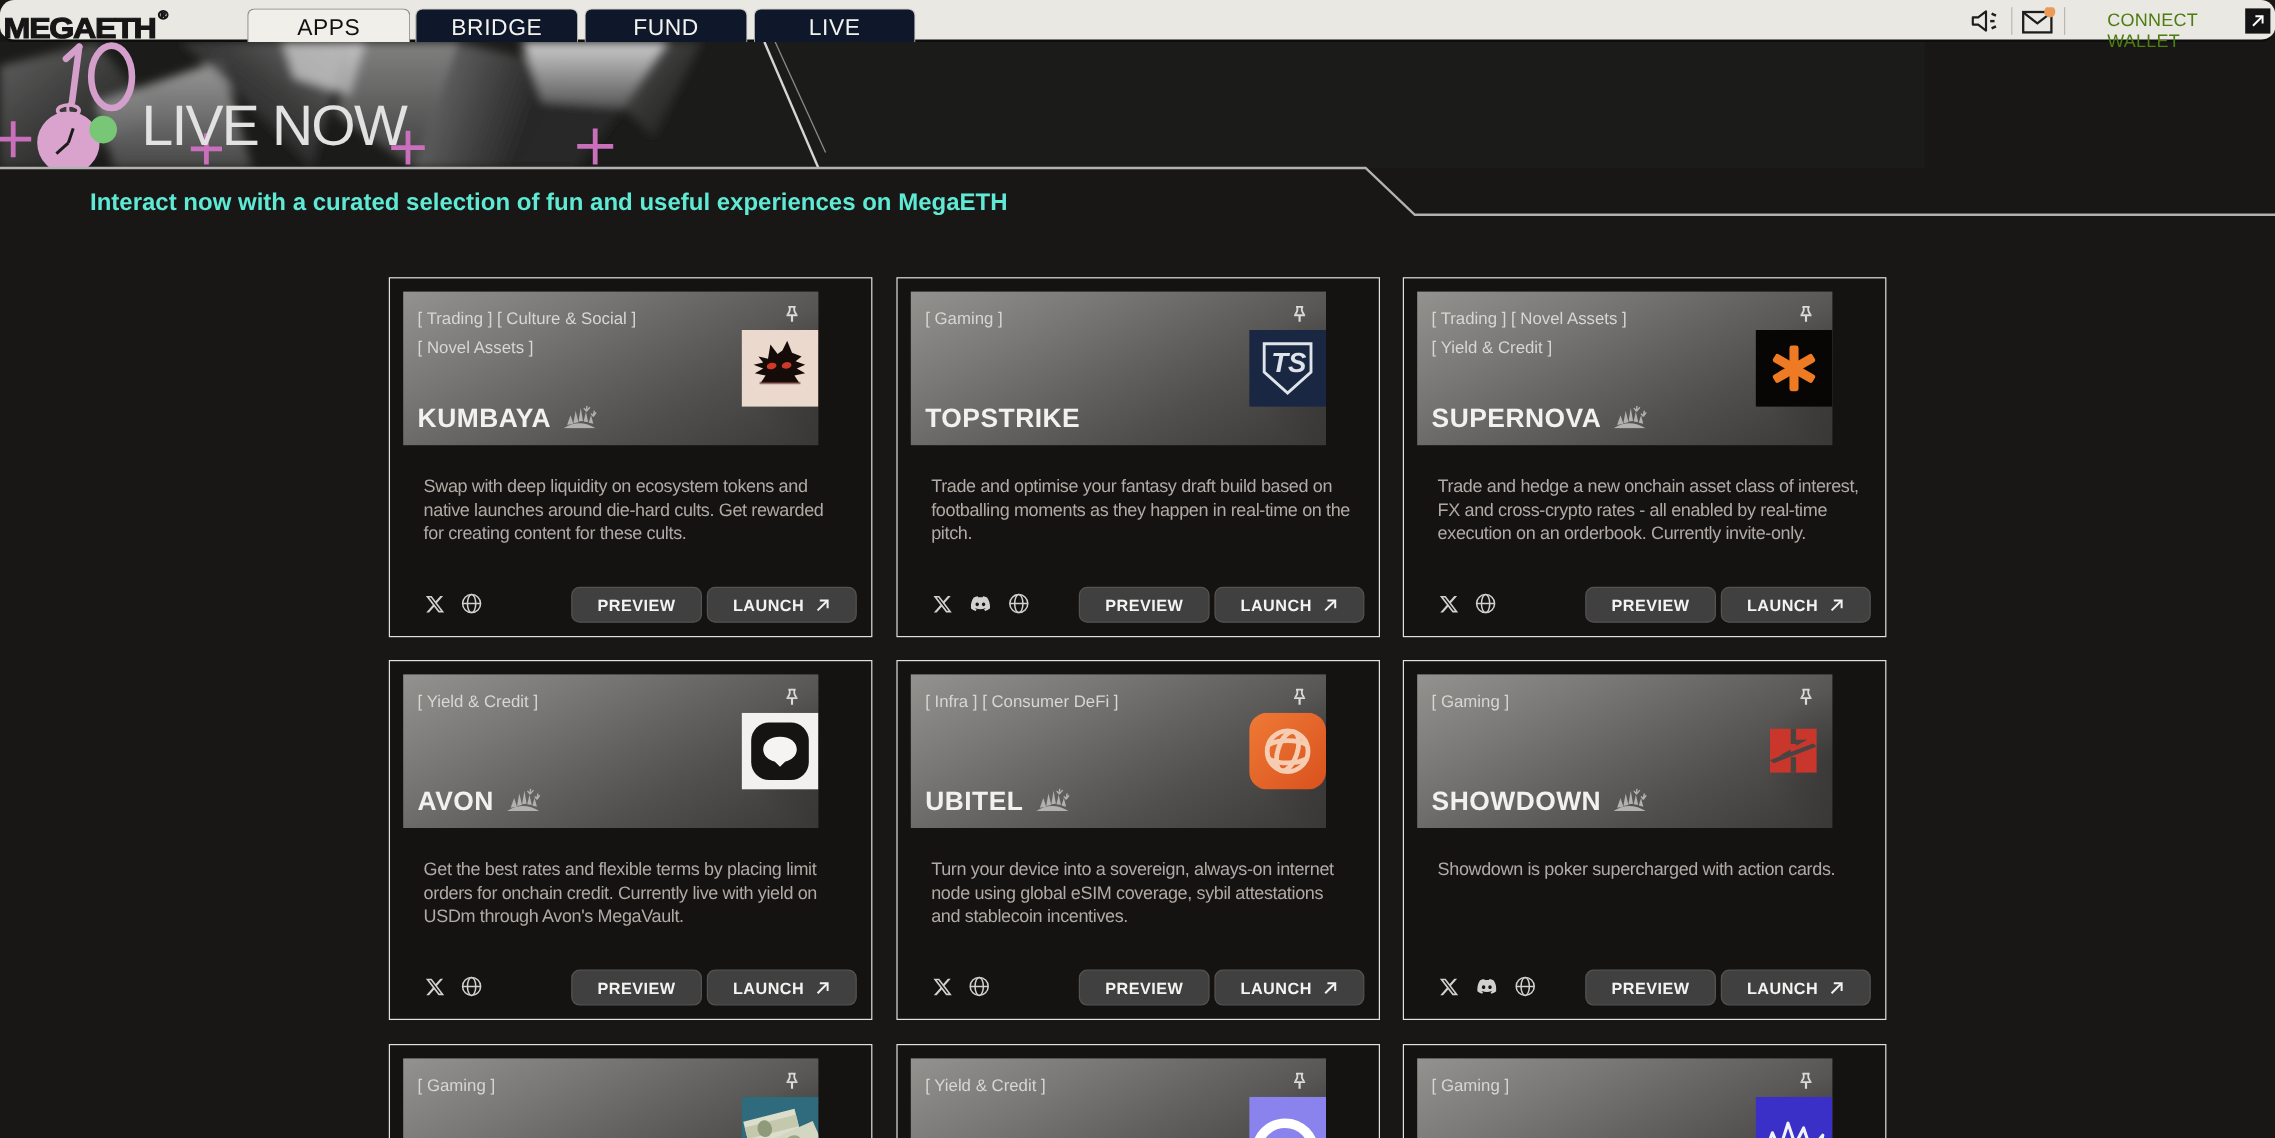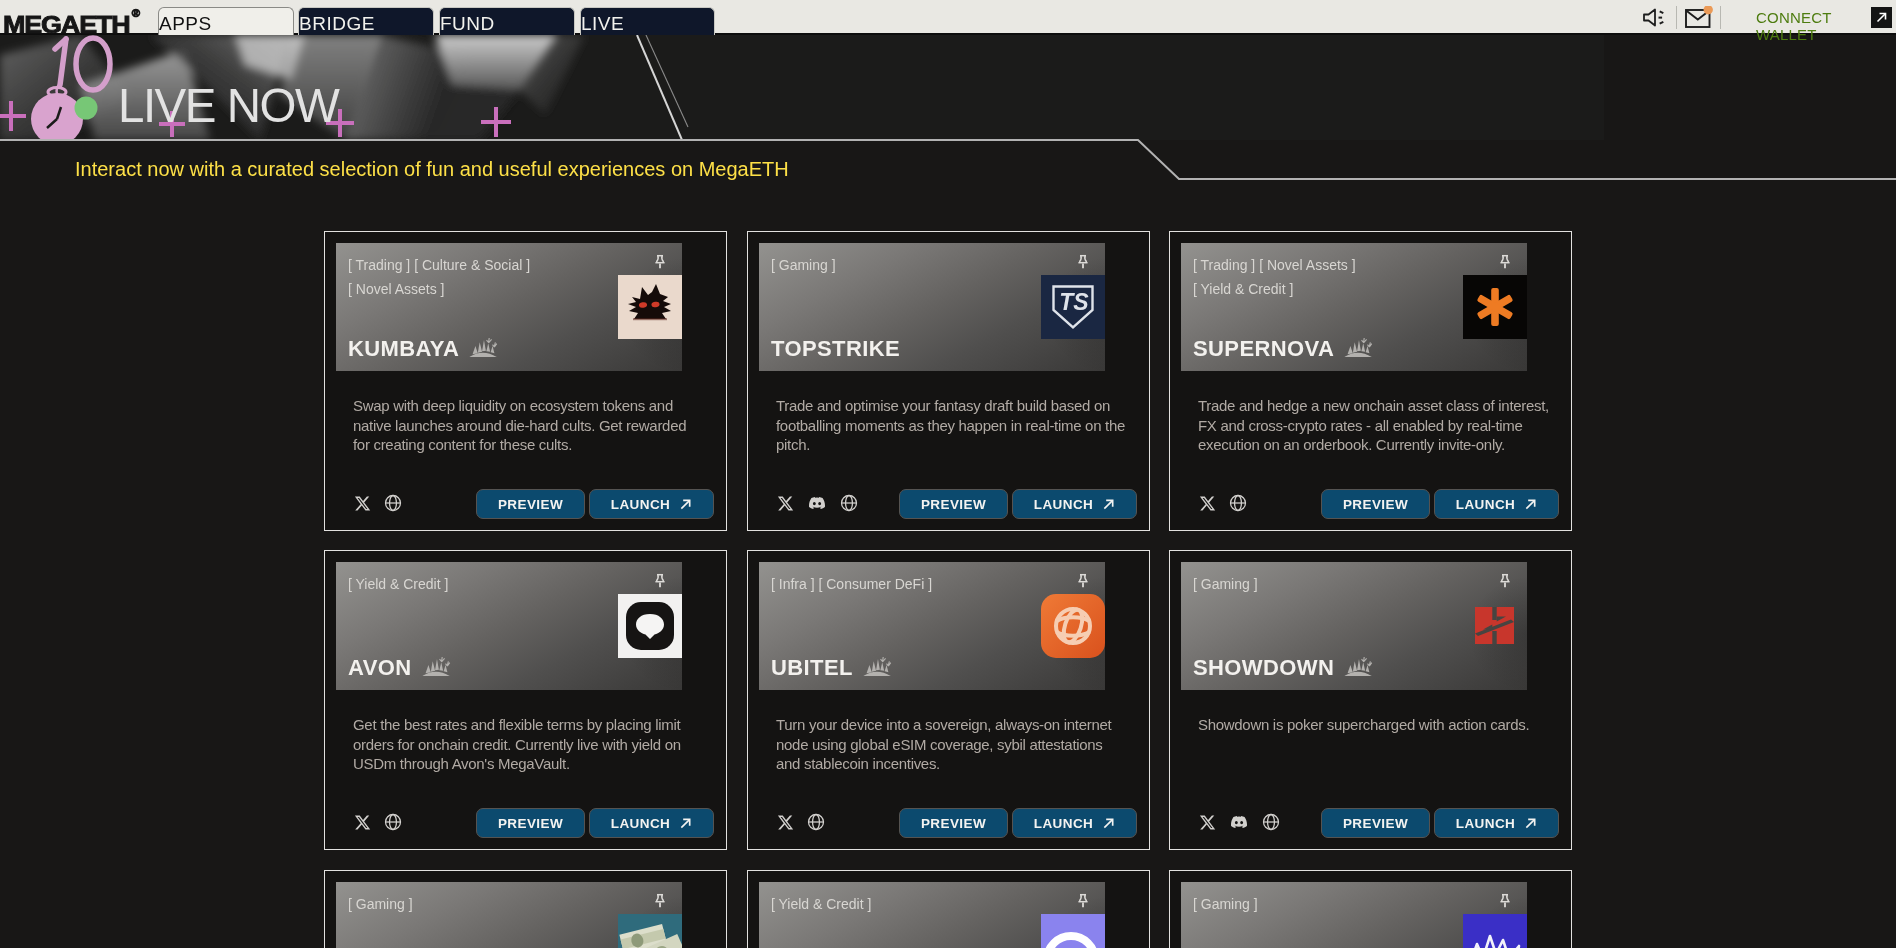--- a/index.html
+++ b/index.html
@@ -1,48 +1,48 @@
 <!DOCTYPE html>
 <html><head>
 <meta charset="utf-8">
 <style>
   * { margin:0; padding:0; box-sizing:border-box; }
   html,body { width:1896px; height:948px; overflow:hidden; background:#181716; font-family:"Liberation Sans", sans-serif; }
   
-  #topbar { position:absolute; left:0; top:0; width:1896px; height:35px; background:#e9e8e3; border-bottom:2px solid #0d0d0d; }
+  #topbar { position:absolute; left:0; top:0; width:1896px; height:35px; background:#e9e8e3; border-bottom:2px solid #0d0d0d;border-radius:12px; }
   #logo { position:absolute; left:3px; top:11px; font-size:24px; font-weight:bold; color:#161616; letter-spacing:-1px; transform:scaleX(1.12); transform-origin:left center; -webkit-text-stroke:0.9px #161616; }
   #logo sup { font-size:10px; letter-spacing:0; position:relative; top:-7px; left:2px; }
-  .tab { position:absolute; top:7px; height:28px; border-radius:6px 6px 0 0; font-size:19px; letter-spacing:0.5px; text-align:left; line-height:26px; padding-top:3px; }
+  .tab { position:absolute; top:7px; height:28px; border-radius:6px 6px 0 0; font-size:19px; letter-spacing:0.5px; text-align:center; line-height:26px; padding-top:3px;margin-left:48px; }
   .tab.lit { background:#f0efea; border:1px solid #8a8a86; border-bottom:none; color:#111; }
   .tab.drk { background:#0f172a; border:1px solid #c8c8c2; border-bottom:none; color:#f2f2ee; }
   
   .vdiv { position:absolute; top:6px; width:1px; height:23px; background:#b8b8b2; }
   #cwtext { position:absolute; left:1756px; top:9px; font-size:15px; color:#4d7c0f; letter-spacing:0.2px; }
   #cwbox { position:absolute; left:1871px; top:7px; width:21px; height:21px; background:#141414; }
   
   #hero { position:absolute; left:0; top:35px; width:1604px; height:105px; background:#1b1b1a; overflow:hidden; }
   #livenow { position:absolute; left:118px; top:45px; font-size:47.5px; color:#e2e2e2; letter-spacing:-1.5px; line-height:52px; }
   #stepline { position:absolute; left:0; top:138px; width:1896px; height:44px; pointer-events:none; }
-  #subtitle { position:absolute; left:75px; top:158px; font-size:20px; color:#fde047; letter-spacing:0px; white-space:nowrap; }
+  #subtitle { position:absolute; left:75px; top:158px; font-size:20px; color:#5eead4; letter-spacing:0px; white-space:nowrap;font-weight:bold; }
   
   .card { position:absolute; width:403px; height:300px; background:#141312; border:1px solid #e2e1df; }
   .chead { position:absolute; left:11px; top:11px; width:346px; height:128px;
      background:
        radial-gradient(circle 80px at 345px 72px, rgba(10,10,10,0.2), rgba(10,10,10,0) 72%),
        linear-gradient(152deg, #93928f 0%, #7a7876 28%, #646260 50%, #504f4e 70%, #424140 88%, #393837 100%);
   }
   .tags { position:absolute; left:12px; top:10px; font-size:14px; color:#d8d6d2; line-height:24px; letter-spacing:0px; }
   .pin  { position:absolute; right:16px; top:11px; }
   .appicon { position:absolute; left:282px; top:32px; width:64px; height:64px; }
   .ctitle { position:absolute; left:12px; bottom:9px; font-size:22px; font-weight:bold; color:#f3f1ee; letter-spacing:0.4px; white-space:nowrap; }
   .ctitle svg { margin-left:10px; vertical-align:-1px; }
   .desc { position:absolute; left:28px; top:164px; font-size:15px; line-height:19.5px; color:#b1aaa4; letter-spacing:-0.3px; white-space:nowrap; }
   .socials { position:absolute; left:29px; top:262px; height:18px; display:flex; align-items:center; gap:13px; }
   .btns { position:absolute; right:12px; top:257px; display:flex; gap:4px; }
-  .btn { height:30px; background:#0c4a6e; border:1px solid #555351; border-radius:7px; color:#f3f3f1; font-size:13.5px; font-weight:bold; letter-spacing:0.4px; display:flex; align-items:center; justify-content:center; }
+  .btn { height:30px; background:#404040; border:1px solid #555351; border-radius:7px; color:#f3f3f1; font-size:13.5px; font-weight:bold; letter-spacing:0.4px; display:flex; align-items:center; justify-content:center; }
   .btn.preview { width:109px; }
   .btn.launch { width:125px; }
   .btn.launch svg { margin-left:9px; }
 </style>
 </head>
 <body>
 
 <svg width="0" height="0" style="position:absolute">
   <defs>
     <symbol id="i-x" viewBox="0 0 24 24">

